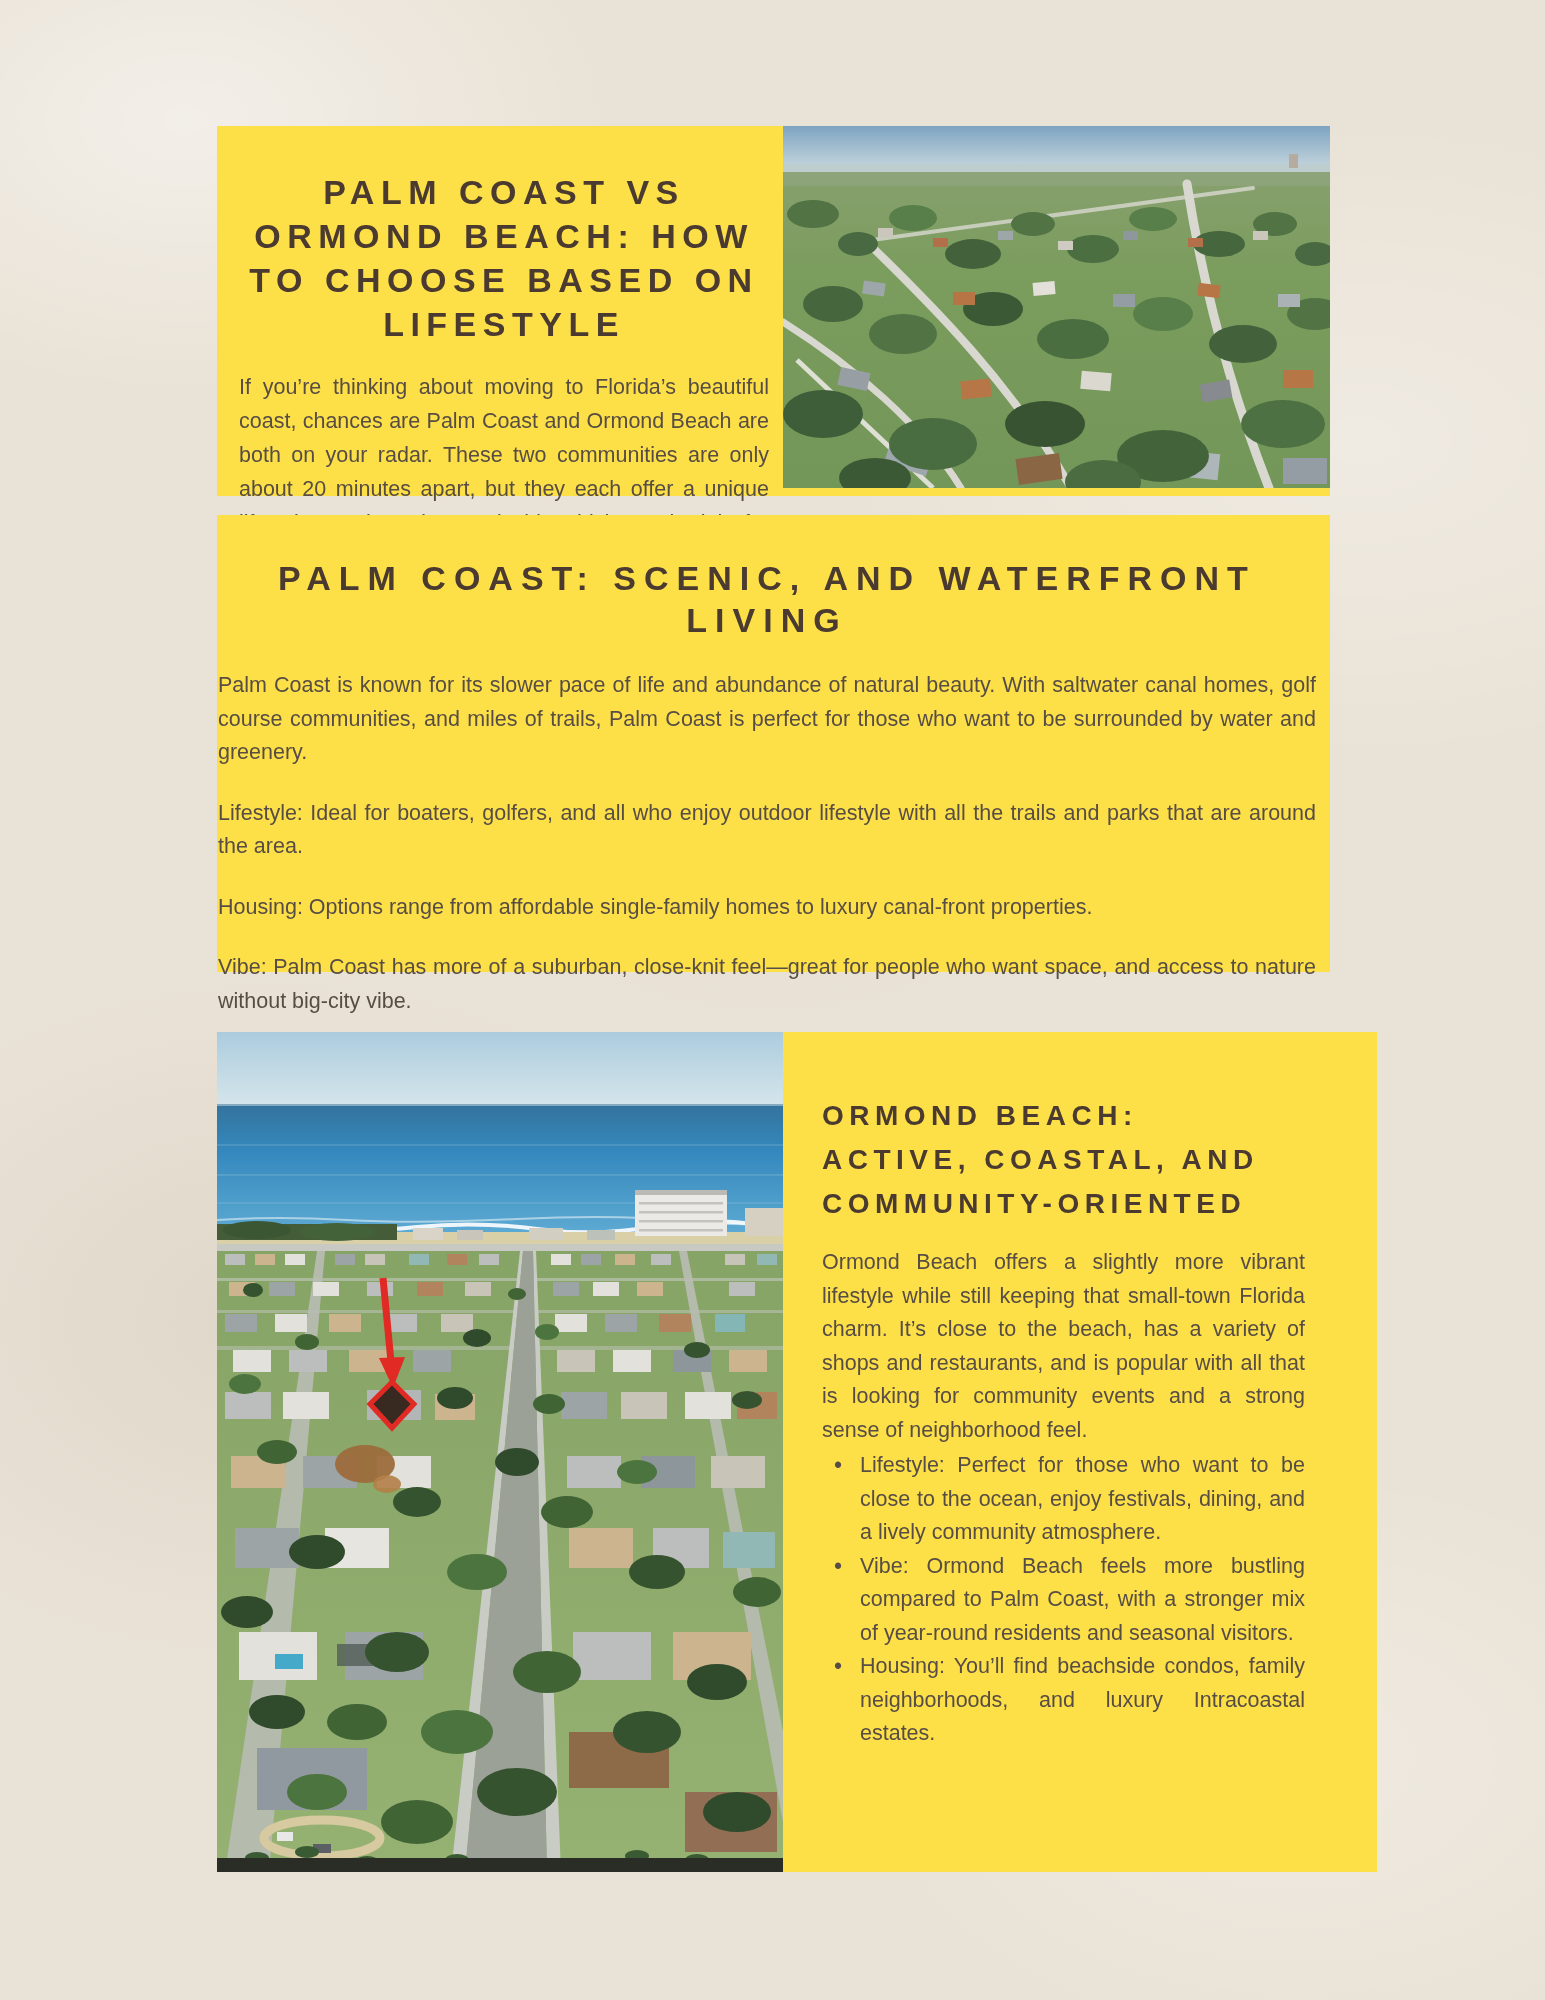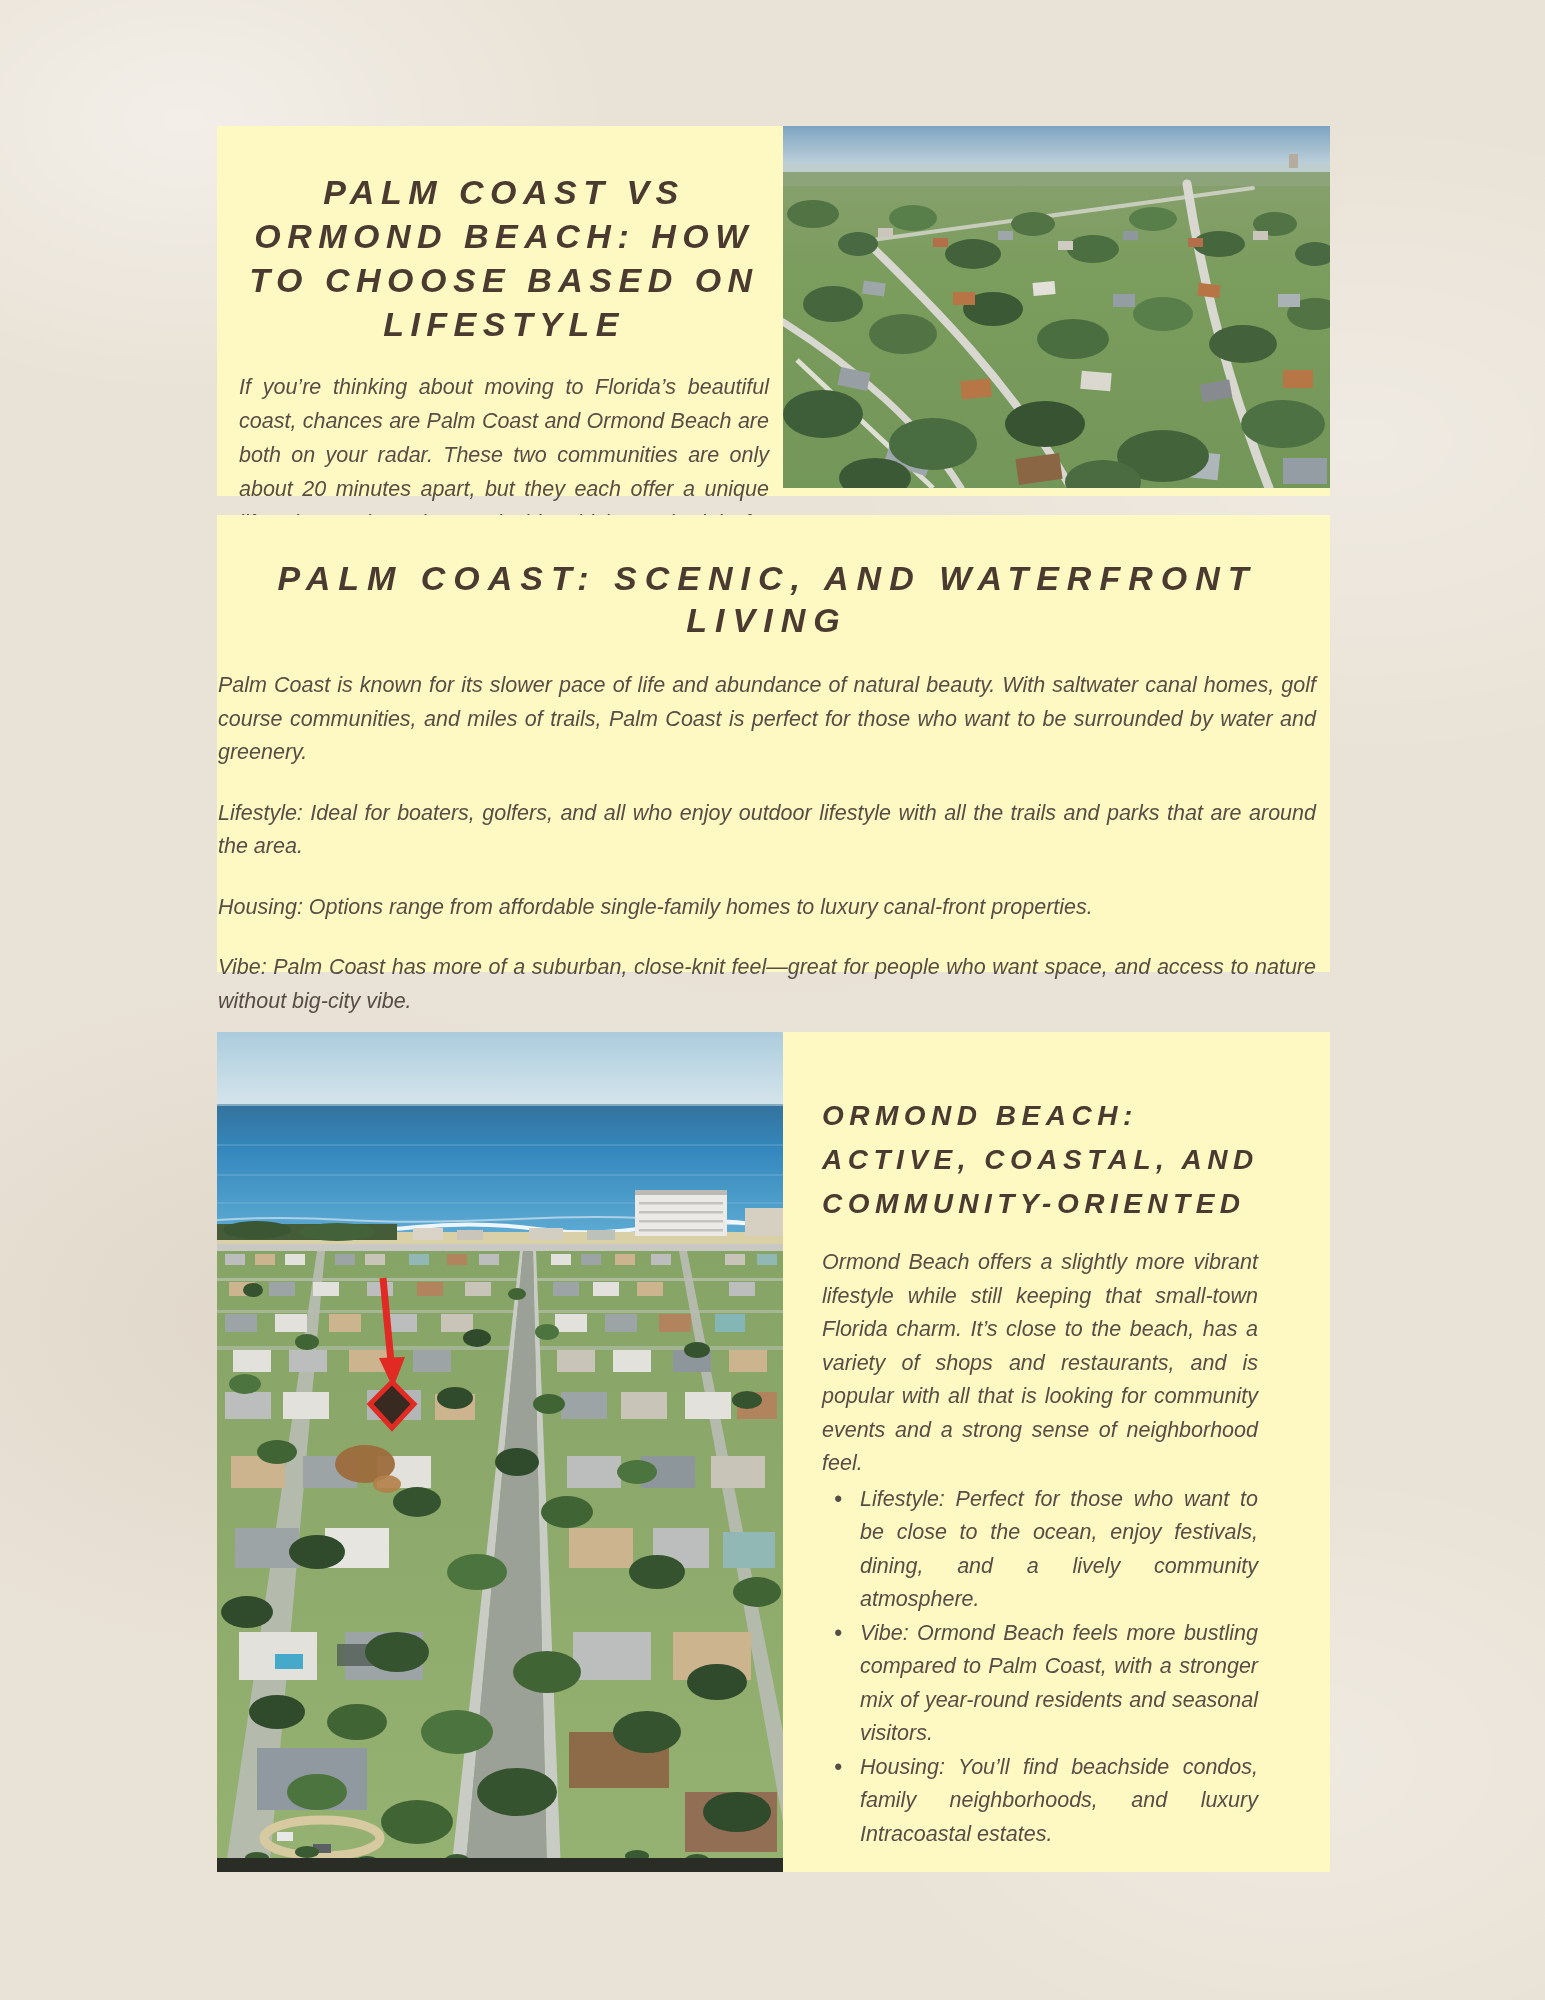--- a/index.html
+++ b/index.html
@@ -8,21 +8,21 @@
     font-family:"Liberation Sans", sans-serif;
     background-color:#e9e2d6;
     background-image:
       radial-gradient(ellipse 700px 450px at 12% 6%, rgba(255,255,255,.45), rgba(255,255,255,0) 62%),
       radial-gradient(ellipse 900px 550px at 88% 22%, rgba(255,255,255,.30), rgba(255,255,255,0) 60%),
       radial-gradient(ellipse 800px 560px at 18% 66%, rgba(208,197,180,.38), rgba(208,197,180,0) 62%),
       radial-gradient(ellipse 760px 500px at 84% 88%, rgba(255,255,255,.28), rgba(255,255,255,0) 60%),
       radial-gradient(ellipse 500px 350px at 50% 40%, rgba(214,204,189,.25), rgba(214,204,189,0) 65%);
   }
   .section{position:absolute;left:217px;width:1113px;box-sizing:border-box;}
-  .card{background:#fef9c3;font-style:italic;}
+  .card{background:#fde047;}
 
   
   #section1{top:126px;height:370px;}
   #section1 .hero-text{position:absolute;left:0;top:0;width:566px;height:370px;box-sizing:border-box;padding:24px 14px 0 22px;}
   .hero-title{margin:20px 0 24px;text-align:center;color:#4a3a2f;font-weight:700;
     font-size:34px;line-height:44px;letter-spacing:6.5px;}
   .hero-title div{white-space:nowrap;}
   .body-text{font-size:21.5px;line-height:34px;color:#574d45;text-align:justify;margin:0;}
   #section1 .photo{position:absolute;left:566px;top:0;width:547px;height:362px;overflow:hidden;}
   #section1 .photo svg{display:block;width:100%;height:100%;}
@@ -30,21 +30,21 @@
   
   #section2{top:515px;height:457px;padding:42px 14px 0 1px;}
   .section2-heading{text-align:center;color:#4a3a2f;font-weight:700;
     font-size:34px;line-height:42px;letter-spacing:8px;margin:0 0 28px;}
   #section2 p{font-size:21.5px;line-height:33.5px;color:#574d45;text-align:justify;margin:0 0 27px;}
 
   
   #section3{top:1032px;height:840px;background:transparent;}
   #section3 .photo{position:absolute;left:0;top:0;width:566px;height:840px;overflow:hidden;}
   #section3 .photo svg{display:block;width:100%;height:100%;}
-  #section3 .card-right{position:absolute;left:566px;top:0;width:547px;height:840px;
+  #section3 .card-right{position:absolute;left:566px;top:0;width:594px;height:840px;
     box-sizing:border-box;padding:62px 72px 0 39px;overflow:hidden;}
   .ormond-heading{color:#4a3a2f;font-weight:700;font-size:28px;line-height:44px;letter-spacing:5.5px;margin:0 0 20px;}
   .ormond-heading div{white-space:nowrap;}
   #section3 p{font-size:21.5px;line-height:33.5px;color:#574d45;text-align:justify;margin:4px 0 2px;}
   #section3 ul{margin:0;padding:0;list-style:none;}
   #section3 li{position:relative;padding-left:38px;font-size:21.5px;line-height:33.5px;color:#574d45;text-align:justify;}
   #section3 li::before{content:"\2022";position:absolute;left:12px;top:0;font-size:23px;color:#574d45;}
 </style>
 </head>
 <body>

